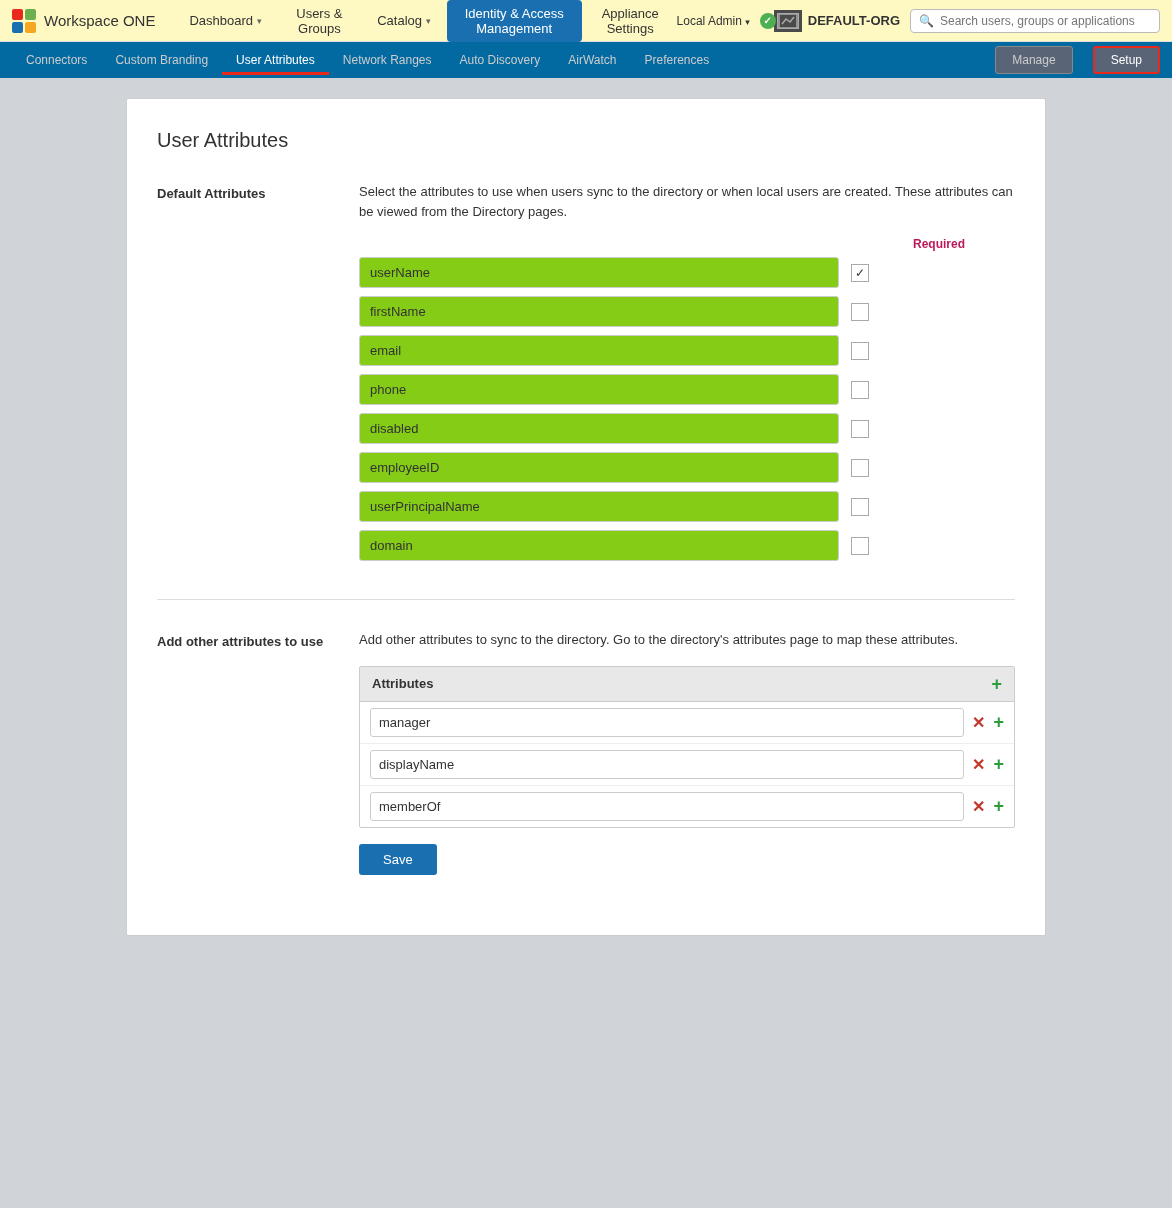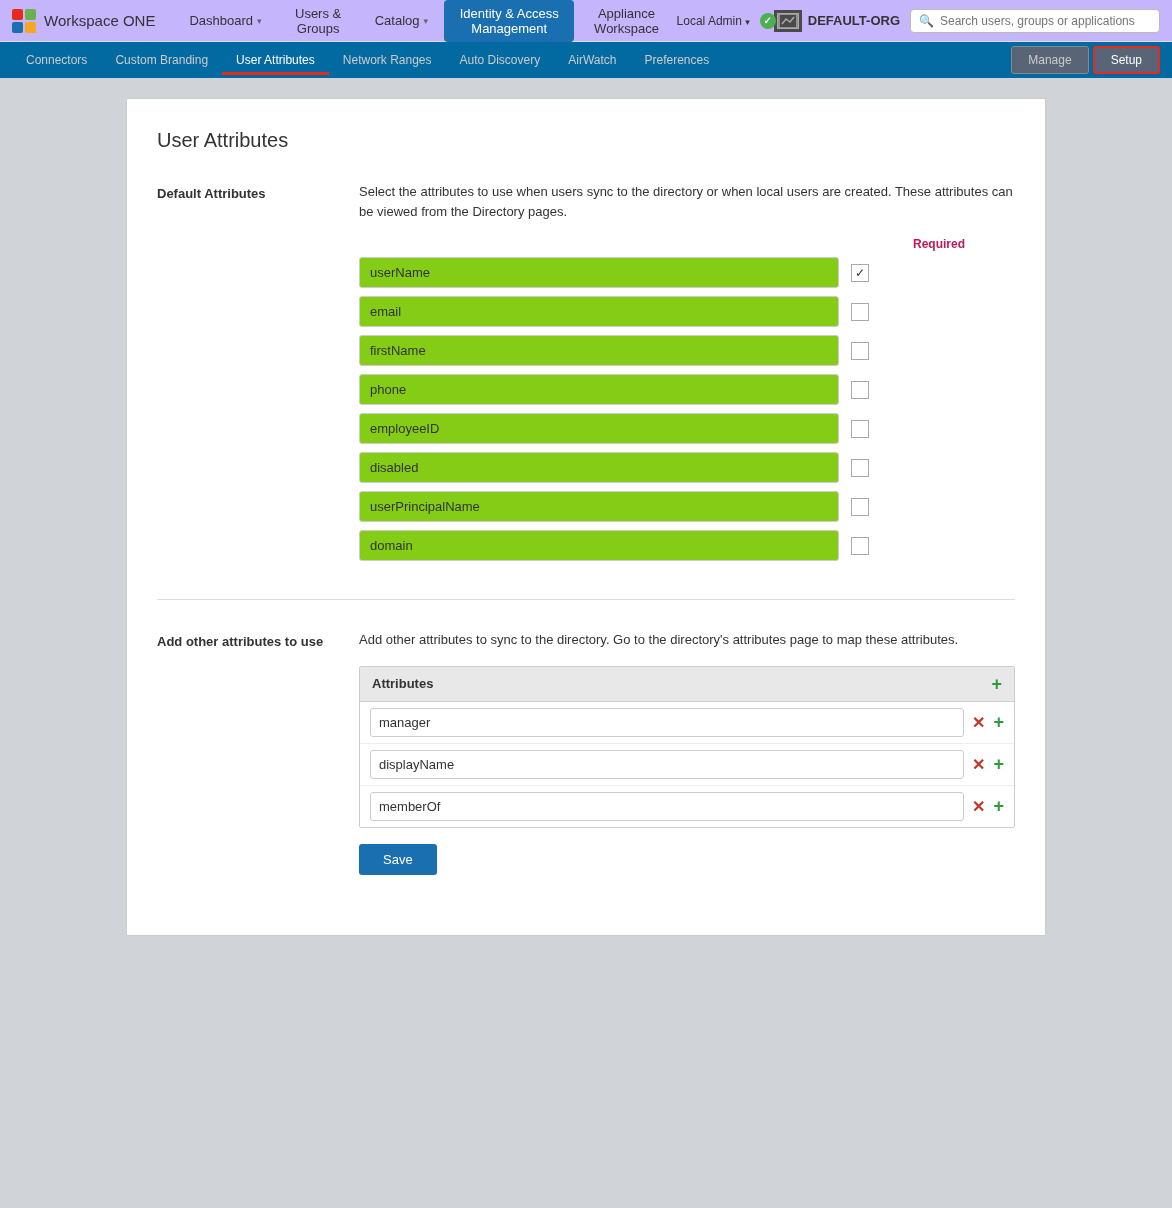--- a/index.html
+++ b/index.html
@@ -1,20 +1,20 @@
 <!DOCTYPE html>
 <html><head>
   <meta charset="utf-8">
   <style>
     * { box-sizing: border-box; margin: 0; padding: 0; }
     body { font-family: Arial, sans-serif; font-size: 13px; background: #d0d3d8; min-height: 1208px; }
 
     
     .top-bar {
-      background: #c4b5fd;
+      background: #fef9c3;
       border-bottom: 1px solid #ddd;
       display: flex;
       align-items: center;
       padding: 0 12px;
       height: 42px;
     }
     .logo-area {
       display: flex;
       align-items: center;
       gap: 8px;
@@ -141,21 +141,21 @@
       white-space: nowrap;
     }
     .sub-nav-item.active {
       color: #fff;
       border-bottom: 3px solid #e8291c;
       padding-bottom: 5px;
     }
     .sub-nav-right {
       margin-left: auto;
       display: flex;
-      gap: 4px;
+      gap: 20px;
     }
     .sub-nav-btn {
       padding: 5px 16px;
       border: 1px solid #888;
       background: #5a6477;
       color: #ccc;
       font-size: 12px;
       cursor: pointer;
       border-radius: 3px;
     }
@@ -354,21 +354,21 @@
       <span>Users &amp; Groups</span>
     </button>
     <button class="nav-pill">
       <span>Catalog</span>
       <span class="arrow">▾</span>
     </button>
     <button class="nav-pill nav-pill-active">
       <span>Identity &amp; Access Management</span>
     </button>
     <button class="nav-pill">
-      <span>Appliance Workspace</span>
+      <span>Appliance Settings</span>
     </button>
   </div>
 
   <div class="admin-area">
     <span class="admin-link">
       <span>Local Admin</span>
       <span class="arrow"> ▾</span>
     </span>
   </div>
 
@@ -417,42 +417,42 @@
         <div class="attr-header">
           <span class="attr-header-label">Required</span>
         </div>
 
         <div class="attr-row">
           <input class="attr-input" type="text" value="userName" readonly="" style="">
           <div class="attr-checkbox checked"></div>
         </div>
 
         <div class="attr-row">
+          <input class="attr-input" type="text" value="firstName" readonly="" style="">
+          <div class="attr-checkbox"></div>
+        </div>
+
+        <div class="attr-row">
           <input class="attr-input" type="text" value="email" readonly="" style="">
           <div class="attr-checkbox"></div>
         </div>
 
-        <div class="attr-row">
-          <input class="attr-input" type="text" value="firstName" readonly="" style="">
-          <div class="attr-checkbox"></div>
-        </div>
-
 
         <div class="attr-row">
           <input class="attr-input" type="text" value="phone" readonly="" style="">
           <div class="attr-checkbox"></div>
         </div>
 
         <div class="attr-row">
+          <input class="attr-input" type="text" value="disabled" readonly="" style="">
+          <div class="attr-checkbox"></div>
+        </div>
+
+        <div class="attr-row">
           <input class="attr-input" type="text" value="employeeID" readonly="" style="">
-          <div class="attr-checkbox"></div>
-        </div>
-
-        <div class="attr-row">
-          <input class="attr-input" type="text" value="disabled" readonly="" style="">
           <div class="attr-checkbox"></div>
         </div>
 
 
         <div class="attr-row">
           <input class="attr-input" type="text" value="userPrincipalName" readonly="" style="">
           <div class="attr-checkbox"></div>
         </div>
 
         <div class="attr-row">

